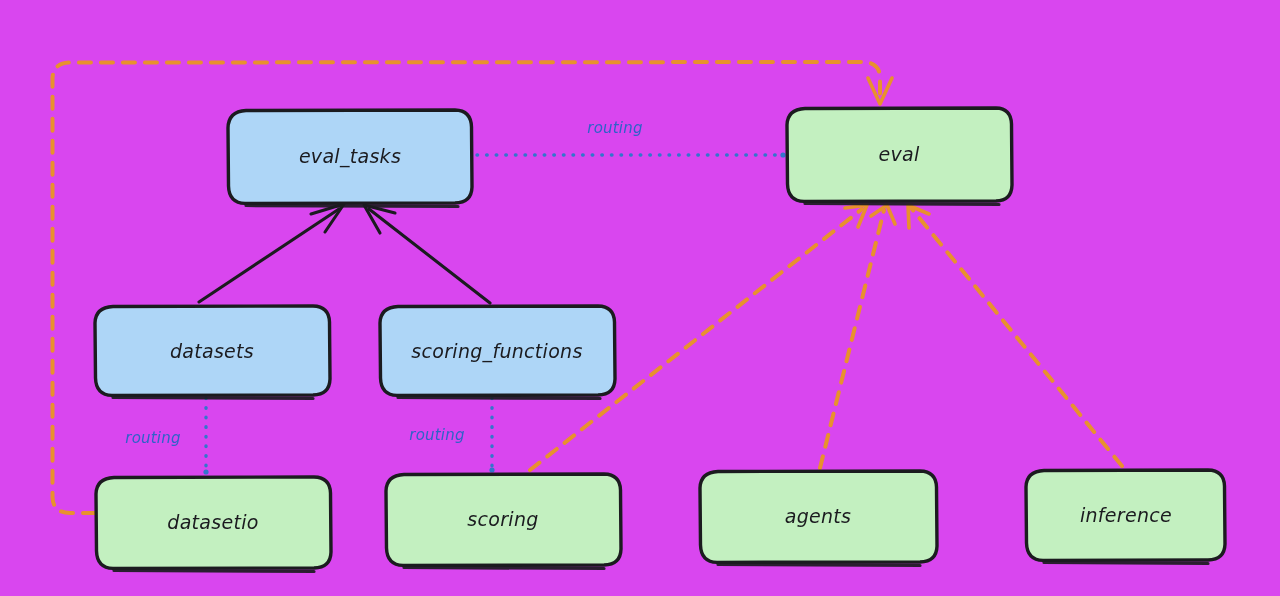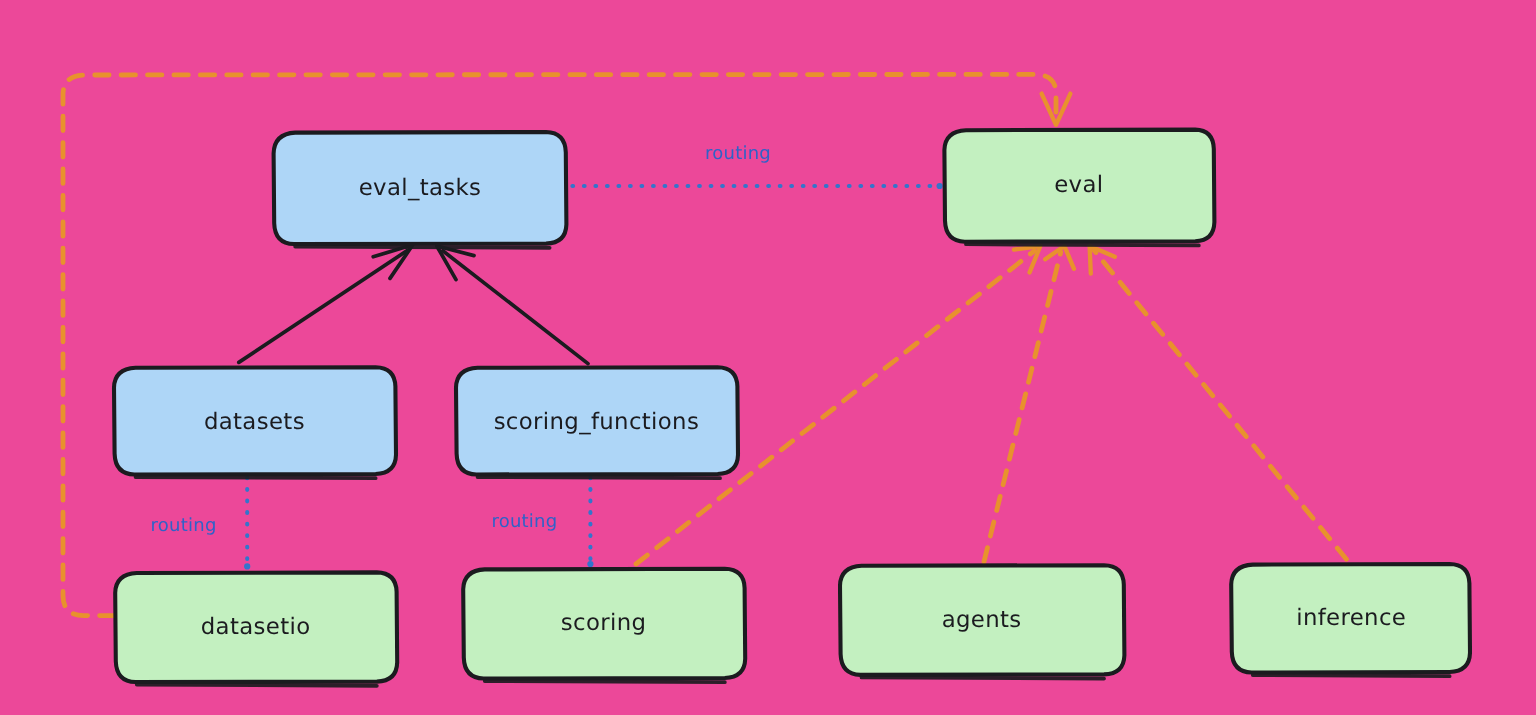--- a/index.html
+++ b/index.html
@@ -10,21 +10,22 @@
   body {
     width: 1280px;
     height: 596px;
     font-family: "DejaVu Sans", sans-serif;
     overflow: hidden;
   }
   #diagram-root {
     position: relative;
     width: 1280px;
     height: 596px;
-    background: #ec4899;
+    background: #d946ef;
+    font-style: italic;
   }
   #diagram-svg {
     position: absolute;
     top: 0;
     left: 0;
     width: 1280px;
     height: 596px;
   }
   .node-label {
     font-family: "DejaVu Sans", sans-serif;

